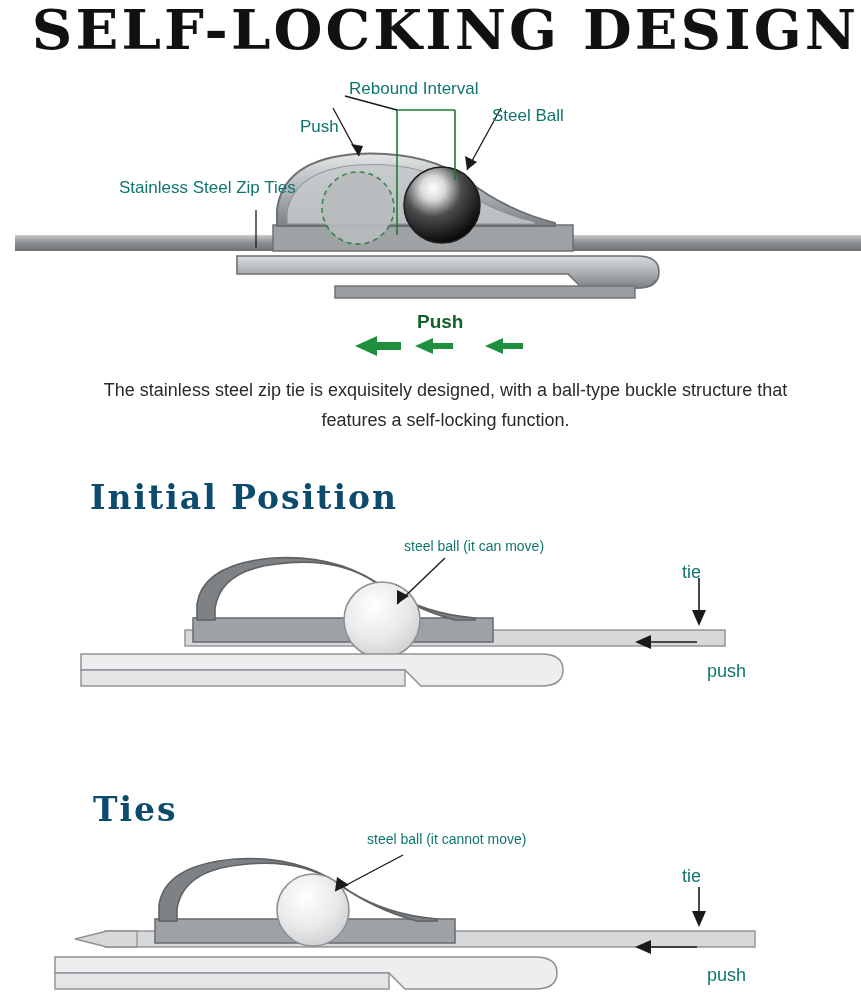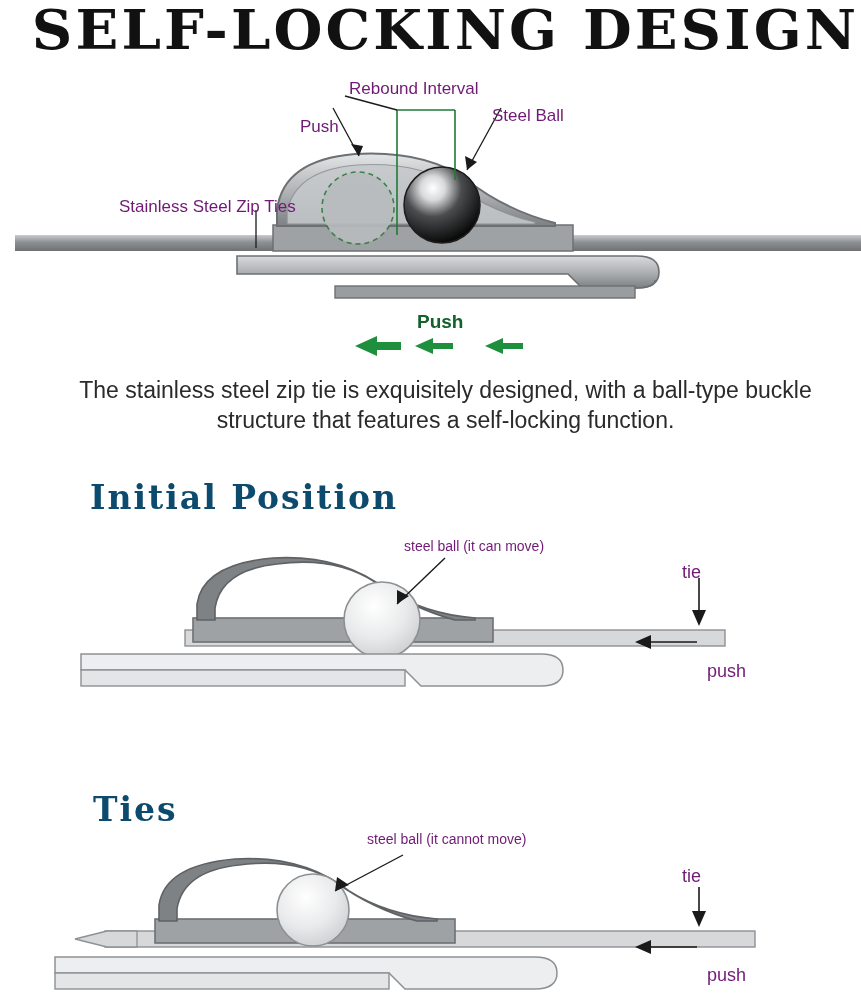--- a/index.html
+++ b/index.html
@@ -22,42 +22,42 @@
     letter-spacing: 3px;
     color: #111;
     white-space: nowrap;
     transform: scaleX(1.04);
   }
 
   
   .lbl {
     position: absolute;
     font-family: "Liberation Sans", sans-serif;
-    color: #701a75;
+    color: #0f766e;
     white-space: nowrap;
   }
   .lbl-17 { font-size: 17px; }
   .lbl-16 { font-size: 14px; }
   .lbl-15 { font-size: 18px; }
 
   .heading-serif {
     position: absolute;
     font-family: "DejaVu Serif", serif;
     font-weight: 700;
     font-size: 33px;
     letter-spacing: 2px;
     color: #0c4a6e;
     white-space: nowrap;
   }
 
   .caption {
     position: absolute;
     left: 60px; top: 375px; width: 741px;
     text-align: center;
-    font-size: 23px;
+    font-size: 18px;
     line-height: 30px;
     color: #2a2a2a;
   }
 
   .push-word {
     position: absolute;
     font-size: 19px;
     font-weight: 700;
     color: #14622b;
     white-space: nowrap;
@@ -131,21 +131,21 @@
         <polygon points="340,228 362,218 362,224 386,224 386,232 362,232 362,238" transform="translate(0,58)" fill="#1e8f3c"></polygon>
         <polygon points="400,228 418,220 418,225 438,225 438,231 418,231 418,236" transform="translate(0,58)" fill="#1e8f3c"></polygon>
         <polygon points="470,228 488,220 488,225 508,225 508,231 488,231 488,236" transform="translate(0,58)" fill="#1e8f3c"></polygon>
       </g>
     </svg>
   </div>
 
   <div class="lbl lbl-17" style="left:334px; top:79px;">Rebound Interval</div>
   <div class="lbl lbl-17" style="left:285px; top:117px;">Push</div>
   <div class="lbl lbl-17" style="left:477px; top:106px;">Steel Ball</div>
-  <div class="lbl lbl-17" style="left:104px; top:197px;">Stainless Steel Zip Ties</div>
+  <div class="lbl lbl-17" style="left:104px; top:178px;">Stainless Steel Zip Ties</div>
   <div class="push-word" style="left:402px; top:311px;">Push</div>
 
   <div class="caption">The stainless steel zip tie is exquisitely designed, with a ball-type buckle structure that features a self-locking function.</div>
 
   <div class="heading-serif" style="left:75px; top:478px;">Initial Position</div>
 
   <div class="svg-abs" style="left:0; top:530px;">
     <svg width="861" height="190" viewBox="0 0 861 190">
       <defs>
         <radialGradient id="gBall2" cx="40%" cy="32%" r="70%">

